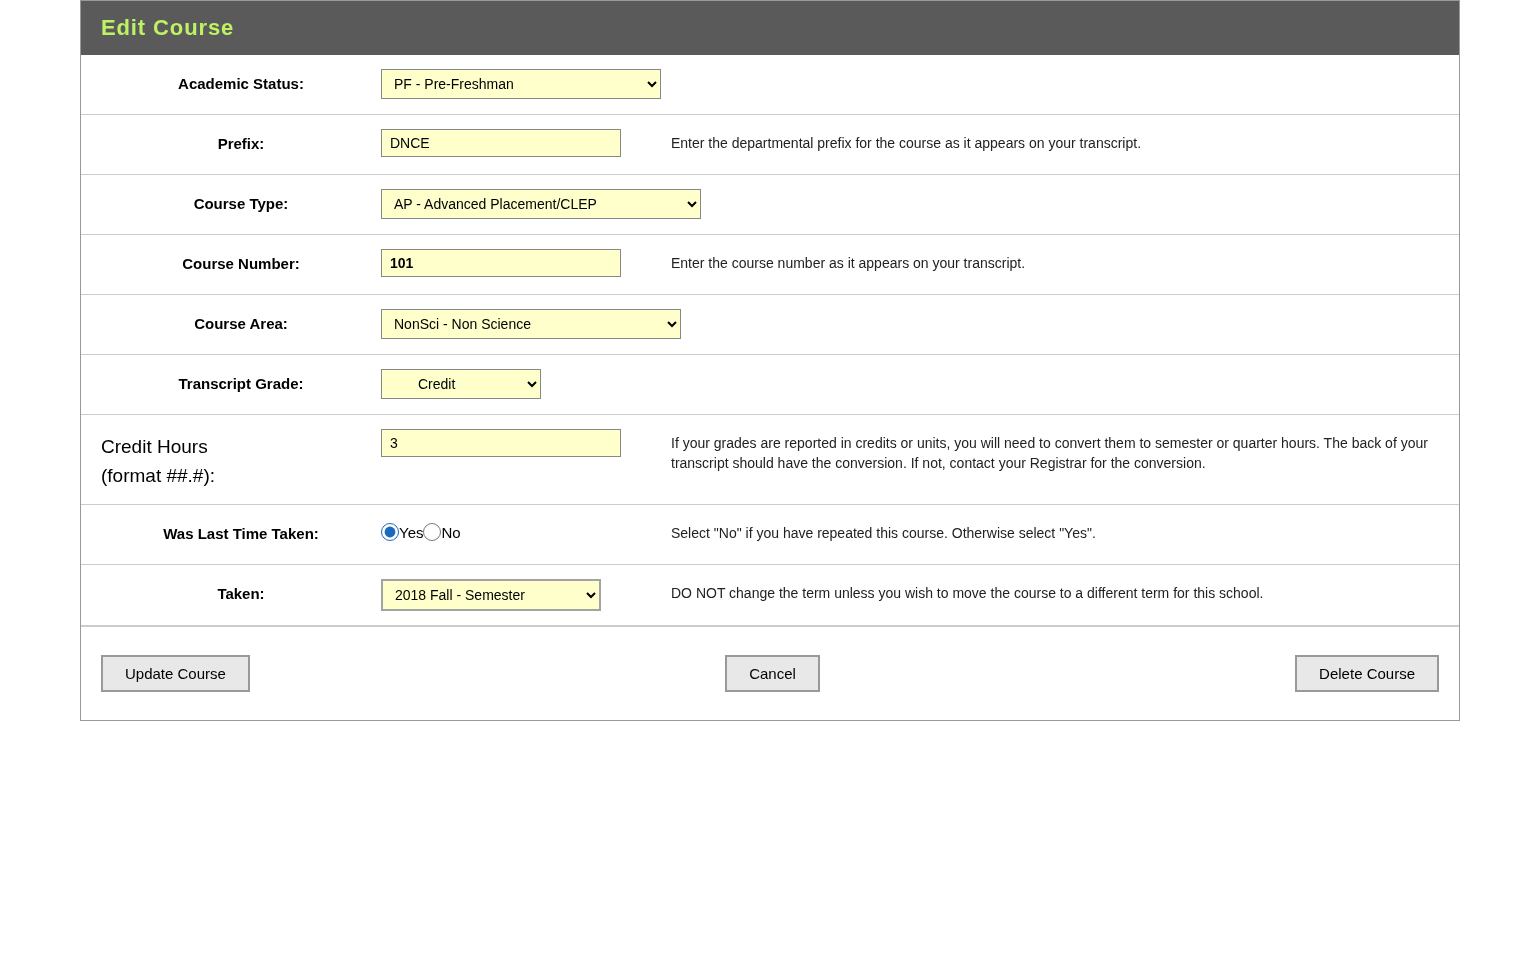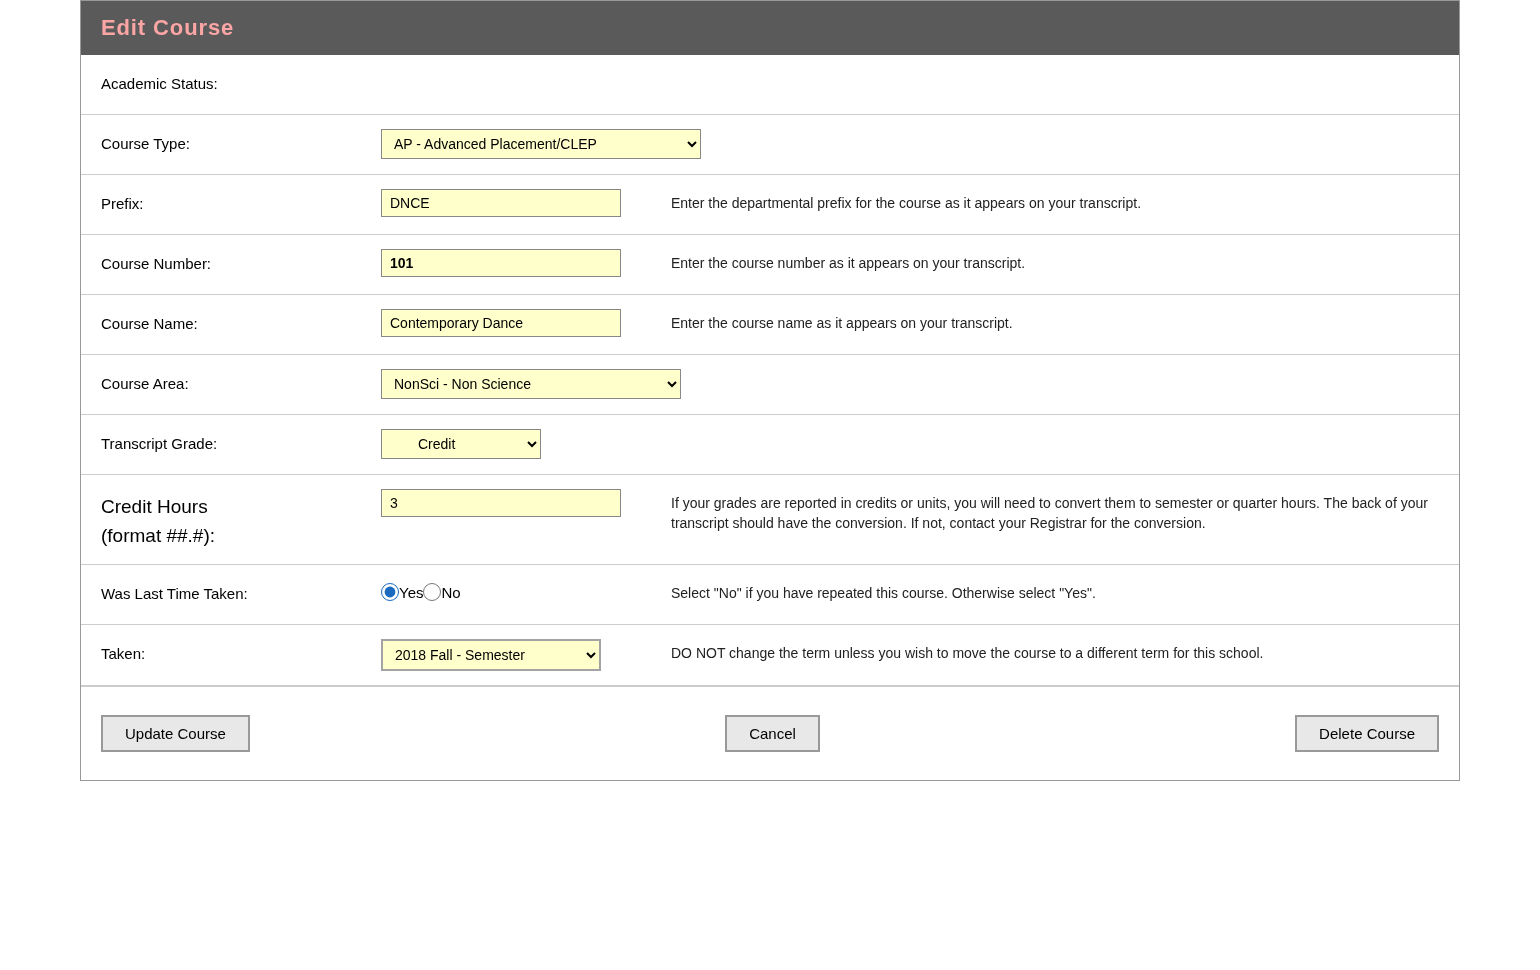--- a/index.html
+++ b/index.html
@@ -9,21 +9,21 @@
       background: #fff;
       color: #000;
     }
     .page-wrapper {
       max-width: 1380px;
       margin: 0 auto;
       border: 1px solid #999;
     }
     .header {
       background: #5a5a5a;
-      color: #fca5a5;
+      color: #bef264;
       padding: 14px 20px;
       font-size: 22px;
       font-weight: bold;
       letter-spacing: 0.04em;
     }
     .form-body {
       padding: 0;
     }
     .form-row {
       display: flex;
@@ -33,21 +33,22 @@
       min-height: 60px;
     }
     .form-row:first-child {
       border-top: none;
     }
     .field-label {
       width: 280px;
       min-width: 280px;
       padding-top: 6px;
       font-size: 15px;
-      font-weight: normal;
+      font-weight: bold;
+      text-align: center;
     }
     .field-input {
       flex: 0 0 auto;
       min-width: 260px;
     }
     .field-help {
       margin-left: 30px;
       flex: 1;
       font-size: 14px;
       color: #222;
@@ -143,56 +144,58 @@
 <div class="page-wrapper">
 
   <div class="header">
     <span>Edit Course</span>
   </div>
 
   <div class="form-body">
 
     <div class="form-row">
       <div class="field-label">Academic Status:</div>
+      <div class="field-input">
+        <select>
+          <option>PF - Pre-Freshman</option>
+          <option>FR - Freshman</option>
+          <option>SO - Sophomore</option>
+          <option>JR - Junior</option>
+          <option>SR - Senior</option>
+        </select>
+      </div>
+    </div>
+
+    <div class="form-row">
+      <div class="field-label">Prefix:</div>
+      <div class="field-input">
+        <input type="text" class="prefix-input" value="DNCE" style="">
+      </div>
+      <div class="field-help">Enter the departmental prefix for the course as it appears on your transcript.</div>
     </div>
 
     <div class="form-row">
       <div class="field-label">Course Type:</div>
       <div class="field-input">
         <select style="min-width:320px;">
           <option>AP - Advanced Placement/CLEP</option>
           <option>TR - Transfer</option>
           <option>DE - Dual Enrollment</option>
         </select>
       </div>
     </div>
 
     <div class="form-row">
-      <div class="field-label">Prefix:</div>
-      <div class="field-input">
-        <input type="text" class="prefix-input" value="DNCE" style="">
-      </div>
-      <div class="field-help">Enter the departmental prefix for the course as it appears on your transcript.</div>
-    </div>
-
-    <div class="form-row">
       <div class="field-label">Course Number:</div>
       <div class="field-input">
         <input type="text" class="course-number-input" value="101" style="">
       </div>
       <div class="field-help">Enter the course number as it appears on your transcript.</div>
     </div>
 
-    <div class="form-row">
-      <div class="field-label">Course Name:</div>
-      <div class="field-input">
-        <input type="text" class="course-name-input" value="Contemporary Dance" style="">
-      </div>
-      <div class="field-help">Enter the course name as it appears on your transcript.</div>
-    </div>
 
     <div class="form-row">
       <div class="field-label">Course Area:</div>
       <div class="field-input">
         <select style="min-width:300px;">
           <option>NonSci - Non Science</option>
           <option>Sci - Science</option>
           <option>Math - Mathematics</option>
           <option>Hum - Humanities</option>
         </select>

